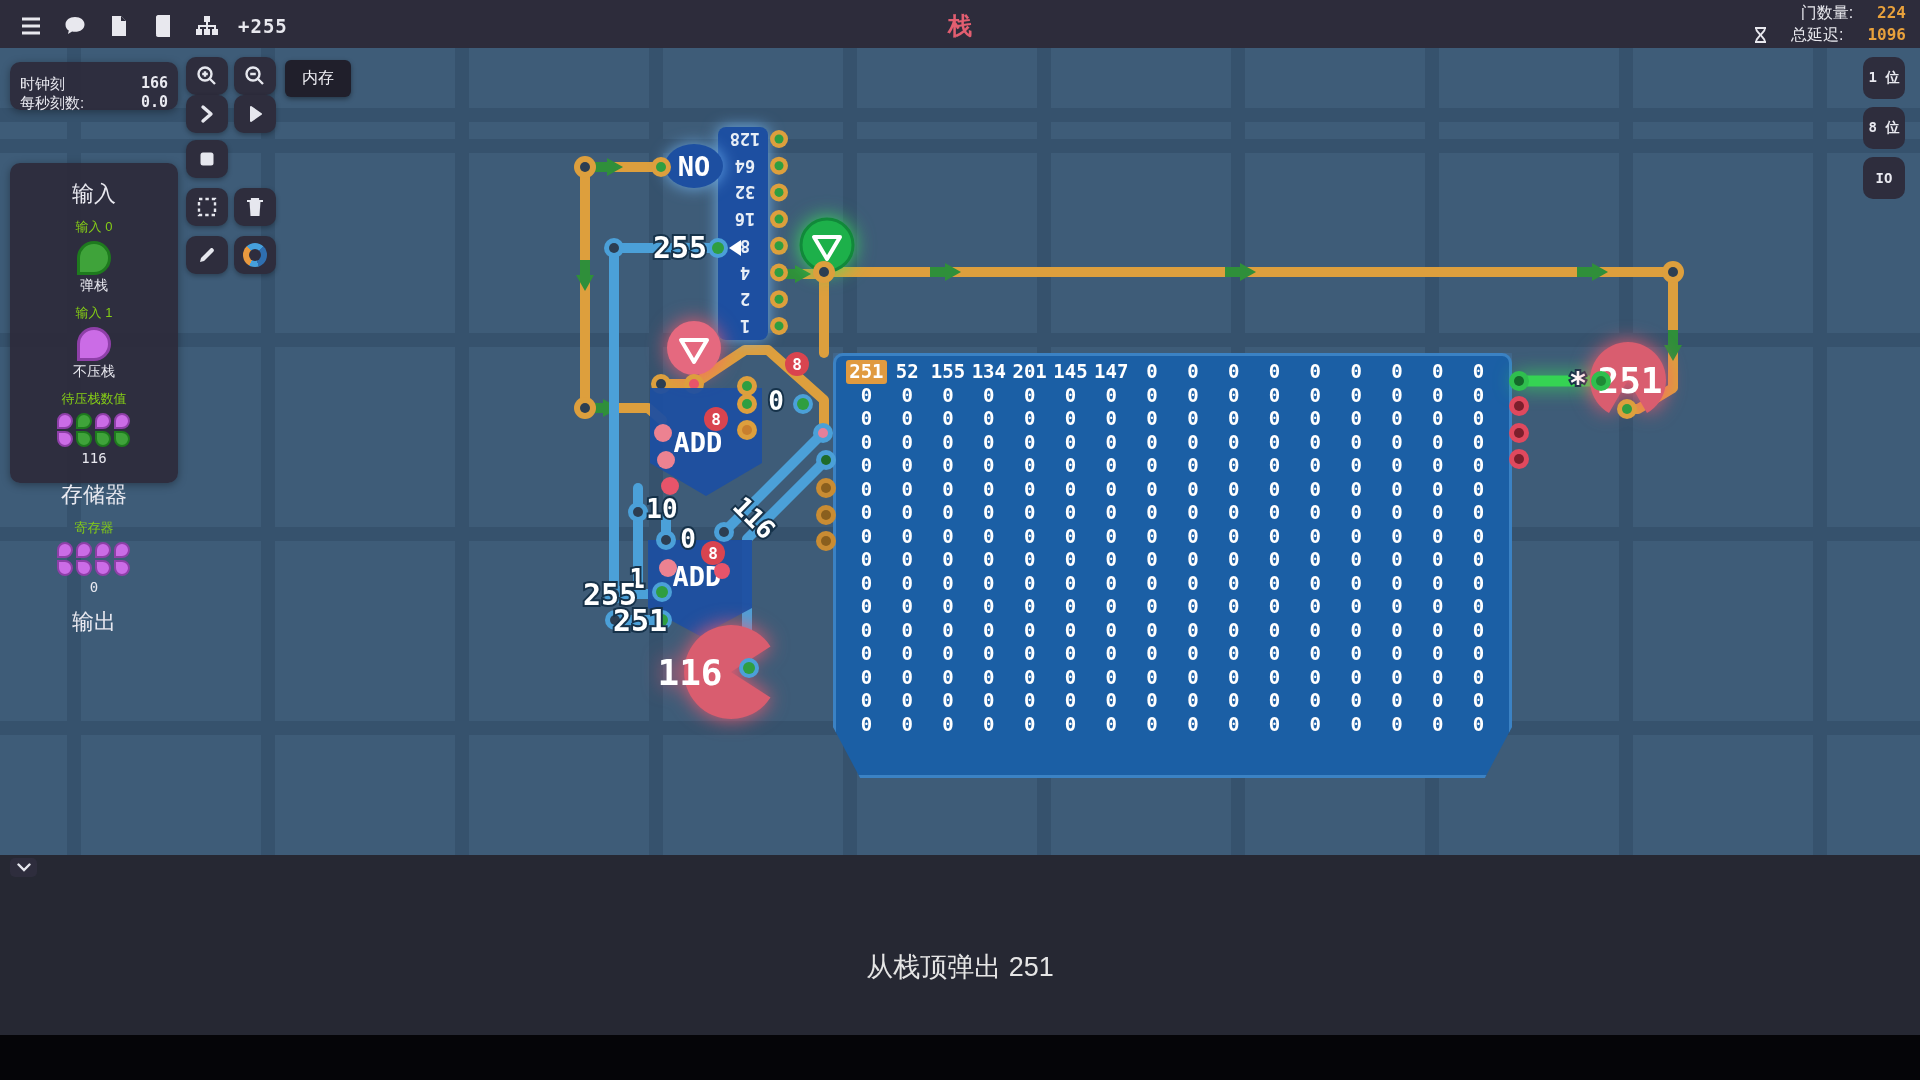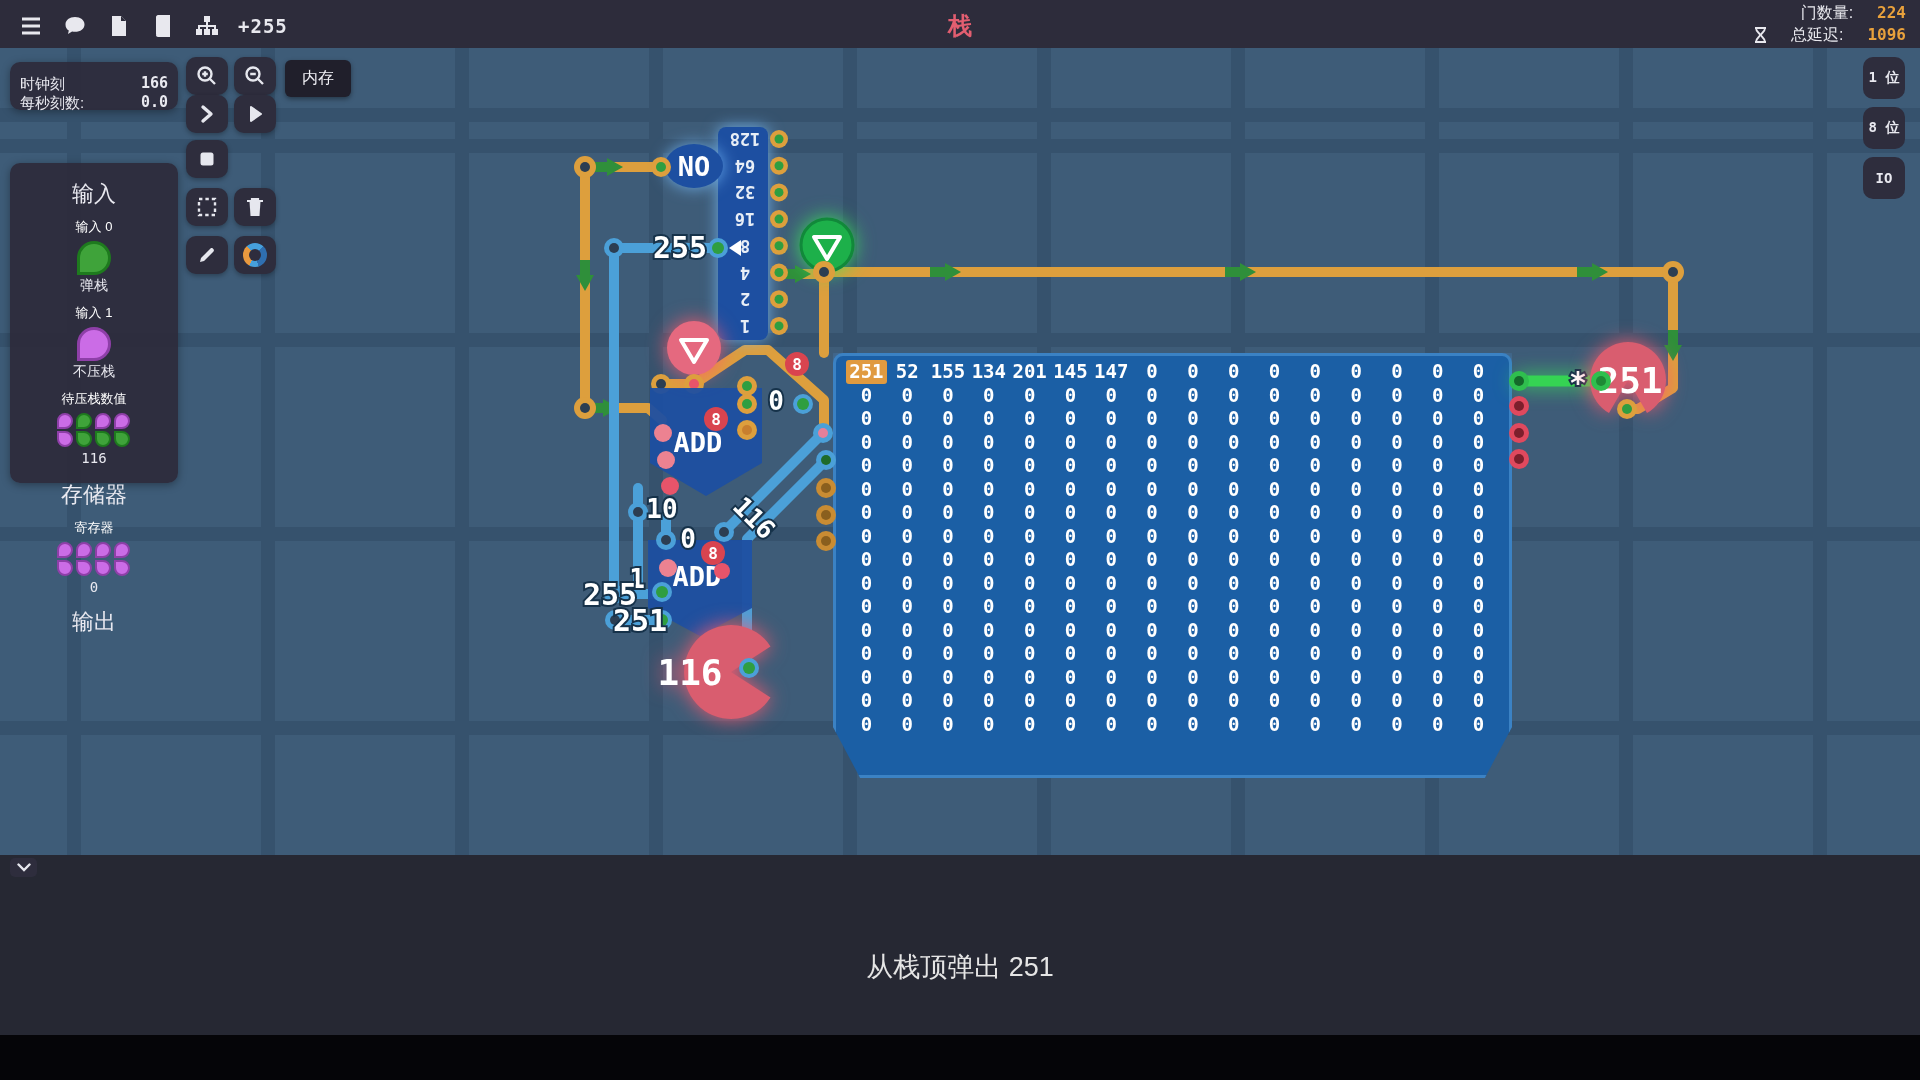--- a/index.html
+++ b/index.html
@@ -26,21 +26,21 @@
 
   
   .panel { position:absolute; background:rgba(45,44,61,.97); border-radius:10px; color:#e9e9f0;
            box-shadow:0 2px 8px rgba(0,0,0,.35); }
   .clockpanel { left:10px; top:14px; width:168px; height:48px; padding:12px 10px; font-size:15px; }
   .crow { display:flex; justify-content:space-between; line-height:19px; }
   .crow .v { font-family:"DejaVu Sans Mono",monospace; font-weight:bold; }
 
   .iopanel { left:10px; top:67px; width:168px; height:320px; text-align:center; padding-top:10px;margin-top:48px; }
   .hdr { font-size:22px; margin:6px 0 4px; }
-  .sub { font-size:13px; color:#ffffff; margin-top:9px; }
+  .sub { font-size:13px; color:#84cc16; margin-top:9px; }
   .valnum { font-size:14px; font-family:"DejaVu Sans Mono",monospace; margin-top:3px; }
   .dropwrap { display:flex; justify-content:center; margin-top:5px; }
   .drop { width:34px; height:34px; border-radius:50% 50% 50% 0; border:3px solid; }
   .drop.on  { background:#3fa33a; border-color:#1e7a1e; }
   .drop.off { background:#cb6ce6; border-color:#8e3fa8; }
   .bitgrid { display:grid; grid-template-columns:repeat(4,17px); gap:2px; justify-content:center; margin-top:5px; }
   .bitgrid .drop { width:16px; height:16px; border-width:2px; }
   .bitgrid .drop.flip { border-radius:0 50% 50% 50%; }
 
   

